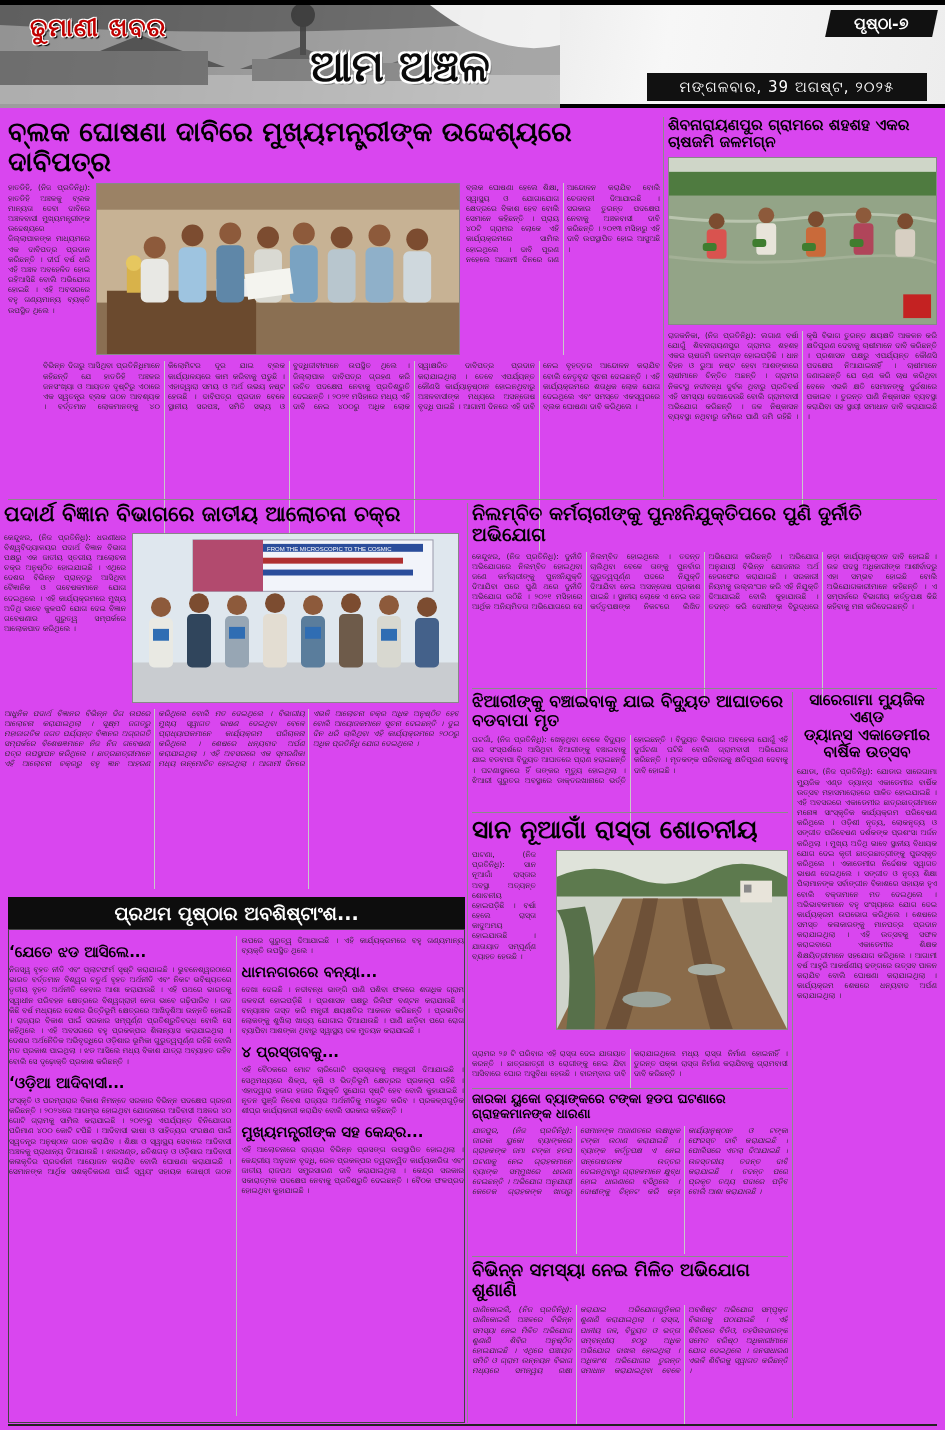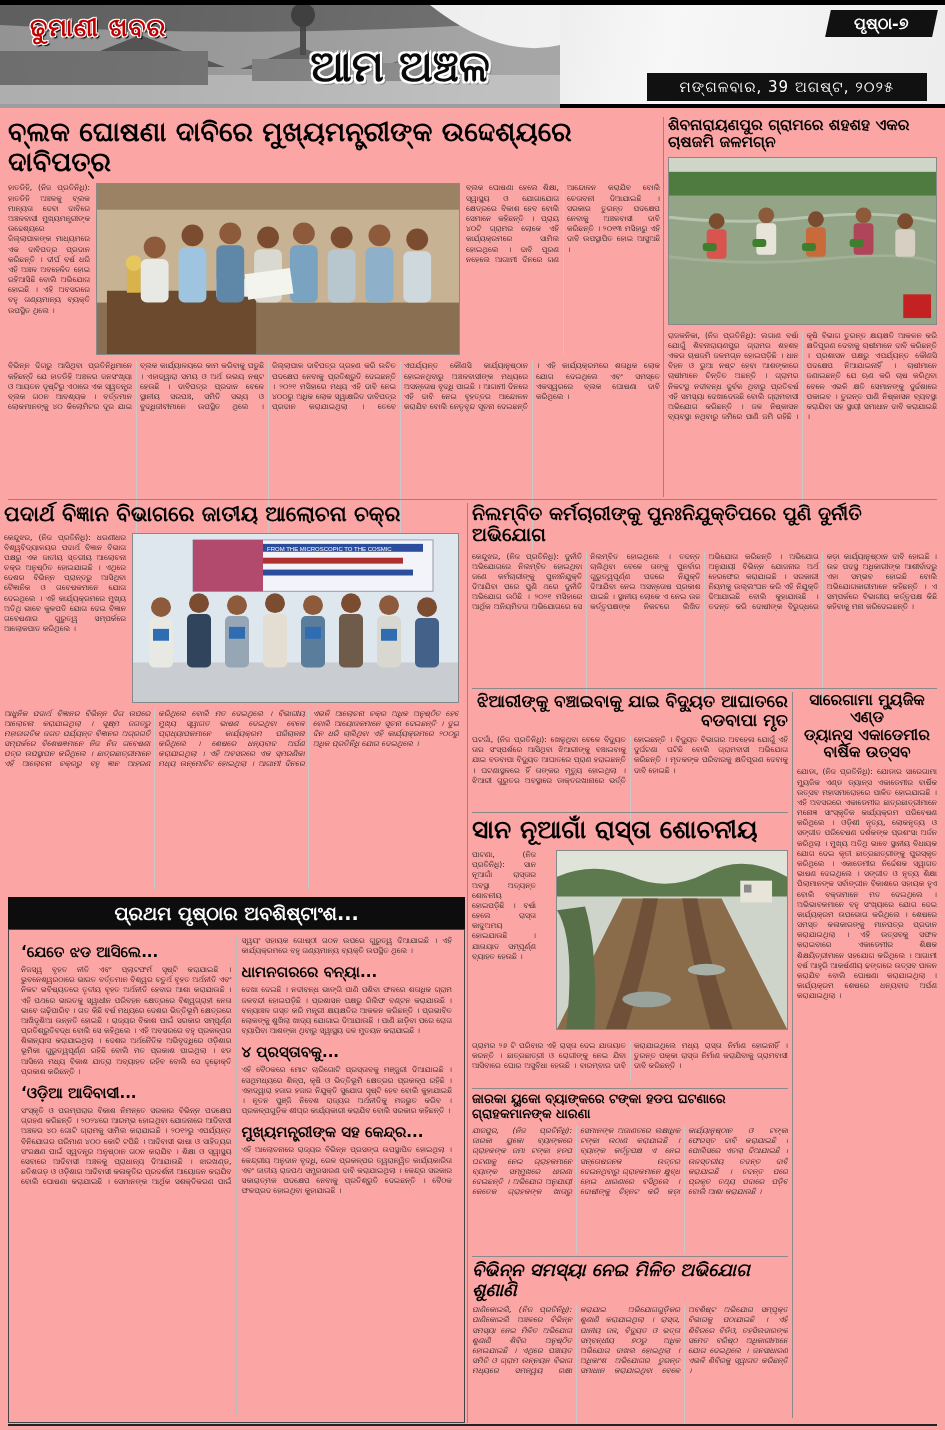--- a/index.html
+++ b/index.html
@@ -1,19 +1,19 @@
 <!DOCTYPE html>
 <html><head>
 <meta charset="utf-8">
 <style>
   * { margin:0; padding:0; box-sizing:border-box; }
   html,body { background:#e8e8e8; }
   .page {
     position:relative; width:945px; height:1430px; margin:0 auto;
-    background:#fca5a5; overflow:hidden;
+    background:#d946ef; overflow:hidden;
     font-family:"DejaVu Sans","Liberation Sans",sans-serif; color:#1a1a1a;
   }
   
   .masthead {
     position:absolute; left:0; top:0; width:945px; height:108px;
     background:linear-gradient(100deg,#6e6e6e 0%,#8a8a8a 18%,#b5b5b5 34%,#e9e9e9 52%,#f7f7f7 70%,#ededed 100%);
     border-top:5px solid #000; border-bottom:4px solid #000;
   }
   .mast-scene { position:absolute; left:0; top:0; width:560px; height:103px; opacity:.85; }
   .nameplate {
@@ -36,33 +36,33 @@
     position:absolute; right:18px; top:68px; width:280px; background:#111; color:#fff;
     font-size:15px; text-align:center; padding:5px 0; letter-spacing:1px;
   }
   
   .art { position:absolute; }
   .hl { font-weight:bold; color:#000; line-height:1.12; }
   .body {
     font-size:7.6px; line-height:1.34; text-align:justify; color:#222;
     column-gap:8px; column-rule:1px solid #c9c9c9; overflow:hidden; height:100%;
   }
-  .cols2{ column-count:2; } .cols3{ column-count:3;font-style:italic; } .cols4{ column-count:4; } .cols5{ column-count:5; }
+  .cols2{ column-count:2; } .cols3{ column-count:3;font-style:italic; } .cols4{ column-count:4; } .cols5{ column-count:5;margin-left:35px; }
   .vline { position:absolute; width:1px; background:#8a8a8a; }
   .hline { position:absolute; height:1px; background:#8a8a8a; }
   .photo { display:block; width:100%; height:100%; }
   .subhead { font-size:15px; font-weight:bold; margin:6px 0 3px; color:#000; }
   
   .rem-bar {
     position:absolute; left:8px; top:897px; width:457px; height:32px; background:#0d0d0d;
     color:#fff; font-size:19px; font-weight:bold; text-align:center; line-height:32px;
   }
   .rem-box {
     position:absolute; left:8px; top:929px; width:457px; height:494px;
-    border:1px solid #444; padding:6px 12px; overflow:hidden;
+    border:1px solid #444; padding:6px 0; overflow:hidden;
   }
   .rem-cols { column-count:2; column-gap:10px; column-rule:1px solid #bbb; height:100%;
     font-size:7.6px; line-height:1.34; text-align:justify; color:#222; }
   .bottom-rule { position:absolute; left:8px; bottom:4px; width:929px; height:2px; background:#222; }
 </style>
 </head>
 <body>
 
 <div class="page">
 
@@ -212,21 +212,21 @@
   <div class="vline" style="left:467px; top:503px; height:920px;"></div>
 
   <div class="art" style="left:472px; top:503px; width:465px; height:182px;">
     <div class="hl" style="font-size:19px;">ନିଲମ୍ବିତ କର୍ମଚାରୀଙ୍କୁ ପୁନଃନିଯୁକ୍ତିପରେ ପୁଣି ଦୁର୍ନୀତି ଅଭିଯୋଗ</div>
     <div class="body cols4" style="margin-top:6px; height:148px;">କେନ୍ଦୁଝର, (ନିଜ ପ୍ରତିନିଧି): ଦୁର୍ନୀତି ଅଭିଯୋଗରେ ନିଲମ୍ବିତ ହୋଇଥିବା ଜଣେ କର୍ମଚାରୀଙ୍କୁ ପୁନଃନିଯୁକ୍ତି ଦିଆଯିବା ପରେ ପୁଣି ଥରେ ଦୁର୍ନୀତି ଅଭିଯୋଗ ଉଠିଛି । ୨୦୨୧ ମସିହାରେ ଆର୍ଥିକ ଅନିୟମିତତା ଅଭିଯୋଗରେ ସେ ନିଲମ୍ବିତ ହୋଇଥିଲେ । ତଦନ୍ତ ଚାଲିଥିବା ବେଳେ ତାଙ୍କୁ ପୁନର୍ବାର ଗୁରୁତ୍ୱପୂର୍ଣ୍ଣ ପଦରେ ନିଯୁକ୍ତି ଦିଆଯିବା ନେଇ ଅସନ୍ତୋଷ ପ୍ରକାଶ ପାଇଛି । ସ୍ଥାନୀୟ ଲୋକେ ଏ ନେଇ ଉଚ୍ଚ କର୍ତ୍ତୃପକ୍ଷଙ୍କ ନିକଟରେ ଲିଖିତ ଅଭିଯୋଗ କରିଛନ୍ତି । ଅଭିଯୋଗ ଅନୁଯାୟୀ ବିଭିନ୍ନ ଯୋଜନାର ଅର୍ଥ ହେରଫେର କରାଯାଇଛି । ସରକାରୀ ନିୟମକୁ ଉଲ୍ଲଂଘନ କରି ଏହି ନିଯୁକ୍ତି ଦିଆଯାଇଛି ବୋଲି କୁହାଯାଉଛି । ତଦନ୍ତ କରି ଦୋଷୀଙ୍କ ବିରୁଦ୍ଧରେ କଡ଼ା କାର୍ଯ୍ୟାନୁଷ୍ଠାନ ଦାବି ହୋଇଛି । ଉଚ୍ଚ ପଦସ୍ଥ ଅଧିକାରୀଙ୍କ ଆଶୀର୍ବାଦରୁ ଏହା ସମ୍ଭବ ହୋଇଛି ବୋଲି ଅଭିଯୋଗକାରୀମାନେ କହିଛନ୍ତି । ଏ ସମ୍ପର୍କରେ ବିଭାଗୀୟ କର୍ତ୍ତୃପକ୍ଷ କିଛି କହିବାକୁ ମନା କରିଦେଇଛନ୍ତି ।</div>
   </div>
 
   <div class="hline" style="left:472px; top:688px; width:465px;"></div>
 
   <div class="art" style="left:472px; top:692px; width:316px; height:118px;">
-    <div class="hl" style="font-size:17px;text-align:right;">ଝିଆରୀଙ୍କୁ ବଞ୍ଚାଇବାକୁ ଯାଇ ବିଦ୍ୟୁତ ଆଘାତରେ ବଡବାପା ମୃତ</div>
+    <div class="hl" style="font-size:17px;">ଝିଆରୀଙ୍କୁ ବଞ୍ଚାଇବାକୁ ଯାଇ ବିଦ୍ୟୁତ ଆଘାତରେ ବଡବାପା ମୃତ</div>
     <div class="body cols2" style="margin-top:5px; height:88px;">ଘଟଗାଁ, (ନିଜ ପ୍ରତିନିଧି): ଖେଳୁଥିବା ବେଳେ ବିଦ୍ୟୁତ ତାର ସଂସ୍ପର୍ଶରେ ଆସିଥିବା ଝିଆରୀଙ୍କୁ ବଞ୍ଚାଇବାକୁ ଯାଇ ବଡବାପା ବିଦ୍ୟୁତ ଆଘାତରେ ପ୍ରାଣ ହରାଇଛନ୍ତି । ଘଟଣାସ୍ଥଳରେ ହିଁ ତାଙ୍କର ମୃତ୍ୟୁ ହୋଇଥିଲା । ଝିଆରୀ ଗୁରୁତର ଅବସ୍ଥାରେ ଡାକ୍ତରଖାନାରେ ଭର୍ତ୍ତି ହୋଇଛନ୍ତି । ବିଦ୍ୟୁତ ବିଭାଗର ଅବହେଳା ଯୋଗୁଁ ଏହି ଦୁର୍ଘଟଣା ଘଟିଛି ବୋଲି ଗ୍ରାମବାସୀ ଅଭିଯୋଗ କରିଛନ୍ତି । ମୃତକଙ୍କ ପରିବାରକୁ କ୍ଷତିପୂରଣ ଦେବାକୁ ଦାବି ହୋଇଛି ।</div>
   </div>
 
   <div class="vline" style="left:792px; top:692px; height:726px;"></div>
 
   <div class="art" style="left:797px; top:692px; width:140px; height:726px;">
     <div class="hl" style="font-size:15.5px; text-align:center;">
       <div>ସାରେଗାମା ମ୍ୟୁଜିକ ଏଣ୍ଡ</div>
       <div>ଡ୍ୟାନ୍ସ ଏକାଡେମୀର</div>
       <div>ବାର୍ଷିକ ଉତ୍ସବ</div>
@@ -249,34 +249,34 @@
           <rect x="200" y="34" width="8" height="8" fill="#8a8a8a"></rect>
           <path d="M0,180 L70,48 H176 L246,180 Z" fill="#8a6b4a"></path>
           <path d="M92,48 q-16,70 -40,132 h22 q22,-66 34,-132 z" fill="#6e5138"></path>
           <path d="M150,48 q14,70 38,132 h-24 q-20,-66 -30,-132 z" fill="#6e5138"></path>
           <ellipse cx="96" cy="150" rx="26" ry="8" fill="#9aa39b"></ellipse>
           <ellipse cx="160" cy="120" rx="20" ry="6" fill="#a8b0a6"></ellipse>
           <path d="M0,60 q20,30 10,120 h30 q4,-80 -10,-124 z" fill="#57704a"></path>
         </svg>
       </div>
     </div>
-    <div class="body cols2" style="margin-top:11px; height:40px;">ଗ୍ରାମର ୨୬ ଟି ପରିବାର ଏହି ରାସ୍ତା ଦେଇ ଯାତାୟାତ କରନ୍ତି । ଛାତ୍ରଛାତ୍ରୀ ଓ ରୋଗୀଙ୍କୁ ନେଇ ଯିବା ଆସିବାରେ ଘୋର ଅସୁବିଧା ହେଉଛି । ବାରମ୍ବାର ଦାବି କରାଯାଇଥିଲେ ମଧ୍ୟ ରାସ୍ତା ନିର୍ମାଣ ହୋଇନାହିଁ । ତୁରନ୍ତ ପକ୍କା ରାସ୍ତା ନିର୍ମାଣ କରାଯିବାକୁ ଗ୍ରାମବାସୀ ଦାବି କରିଛନ୍ତି ।</div>
+    <div class="body cols2" style="margin-top:19px; height:40px;">ଗ୍ରାମର ୨୬ ଟି ପରିବାର ଏହି ରାସ୍ତା ଦେଇ ଯାତାୟାତ କରନ୍ତି । ଛାତ୍ରଛାତ୍ରୀ ଓ ରୋଗୀଙ୍କୁ ନେଇ ଯିବା ଆସିବାରେ ଘୋର ଅସୁବିଧା ହେଉଛି । ବାରମ୍ବାର ଦାବି କରାଯାଇଥିଲେ ମଧ୍ୟ ରାସ୍ତା ନିର୍ମାଣ ହୋଇନାହିଁ । ତୁରନ୍ତ ପକ୍କା ରାସ୍ତା ନିର୍ମାଣ କରାଯିବାକୁ ଗ୍ରାମବାସୀ ଦାବି କରିଛନ୍ତି ।</div>
   </div>
 
   <div class="hline" style="left:472px; top:1088px; width:316px;"></div>
 
   <div class="art" style="left:472px; top:1092px; width:316px; height:160px;">
     <div class="hl" style="font-size:13px;">ଜାରକା ୟୁକୋ ବ୍ୟାଙ୍କରେ ଟଙ୍କା ହଡପ ଘଟଣାରେ ଗ୍ରାହକମାନଙ୍କ ଧାରଣା</div>
     <div class="body cols3" style="margin-top:5px; height:128px;">ଯାଜପୁର, (ନିଜ ପ୍ରତିନିଧି): ଜାରକା ୟୁକୋ ବ୍ୟାଙ୍କରେ ଗ୍ରାହକଙ୍କ ଜମା ଟଙ୍କା ହଡପ ଘଟଣାକୁ ନେଇ ଗ୍ରାହକମାନେ ବ୍ୟାଙ୍କ ସମ୍ମୁଖରେ ଧାରଣା ଦେଇଛନ୍ତି । ଅଭିଯୋଗ ଅନୁଯାୟୀ କେତେକ ଗ୍ରାହକଙ୍କ ଖାତାରୁ ସେମାନଙ୍କ ଅଜାଣତରେ ଲକ୍ଷାଧିକ ଟଙ୍କା ଉଠାଣ କରାଯାଇଛି । ବ୍ୟାଙ୍କ କର୍ତ୍ତୃପକ୍ଷ ଏ ନେଇ ସନ୍ତୋଷଜନକ ଉତ୍ତର ଦେଇନଥିବାରୁ ଗ୍ରାହକମାନେ କ୍ଷୁବ୍ଧ ହୋଇ ଧାରଣାରେ ବସିଥିଲେ । ଦୋଷୀଙ୍କୁ ଚିହ୍ନଟ କରି କଡ଼ା କାର୍ଯ୍ୟାନୁଷ୍ଠାନ ଓ ଟଙ୍କା ଫେରସ୍ତ ଦାବି କରାଯାଇଛି । ପୋଲିସରେ ଏତଲା ଦିଆଯାଇଛି । ଉଚ୍ଚସ୍ତରୀୟ ତଦନ୍ତ ଦାବି କରାଯାଇଛି । ତଦନ୍ତ ପରେ ପ୍ରକୃତ ତଥ୍ୟ ପଦାରେ ପଡ଼ିବ ବୋଲି ଆଶା କରାଯାଉଛି ।</div>
   </div>
 
   <div class="hline" style="left:472px; top:1256px; width:316px;"></div>
 
   <div class="art" style="left:472px; top:1260px; width:316px; height:158px;">
-    <div class="hl" style="font-size:18px;font-style:italic;">ବିଭିନ୍ନ ସମସ୍ୟା ନେଇ ମିଳିତ ଅଭିଯୋଗ ଶୁଣାଣି</div>
+    <div class="hl" style="font-size:18px;">ବିଭିନ୍ନ ସମସ୍ୟା ନେଇ ମିଳିତ ଅଭିଯୋଗ ଶୁଣାଣି</div>
     <div class="body cols3" style="margin-top:5px; height:120px;">ପାଣିକୋଇଲି, (ନିଜ ପ୍ରତିନିଧି): ପାଣିକୋଇଲି ଅଞ୍ଚଳରେ ବିଭିନ୍ନ ସମସ୍ୟା ନେଇ ମିଳିତ ଅଭିଯୋଗ ଶୁଣାଣି ଶିବିର ଅନୁଷ୍ଠିତ ହୋଇଯାଇଛି । ଏଥିରେ ପଞ୍ଚାୟତ ସମିତି ଓ ଗ୍ରାମ ଉନ୍ନୟନ ବିଭାଗ ମଧ୍ୟରେ ସମନ୍ୱୟ ରକ୍ଷା କରାଯାଇ ଅଭିଯୋଗଗୁଡ଼ିକର ଶୁଣାଣି କରାଯାଇଥିଲା । ରାସ୍ତା, ପାନୀୟ ଜଳ, ବିଦ୍ୟୁତ ଓ ଭତ୍ତା ସମ୍ବନ୍ଧୀୟ ୭୦ରୁ ଅଧିକ ଅଭିଯୋଗ ଦାଖଲ ହୋଇଥିଲା । ଅଧିକାଂଶ ଅଭିଯୋଗର ତୁରନ୍ତ ସମାଧାନ କରାଯାଇଥିବା ବେଳେ ଅବଶିଷ୍ଟ ଅଭିଯୋଗ ସମ୍ପୃକ୍ତ ବିଭାଗକୁ ପଠାଯାଇଛି । ଏହି ଶିବିରରେ ବିଡିଓ, ତହସିଲଦାରଙ୍କ ସମେତ ବରିଷ୍ଠ ଅଧିକାରୀମାନେ ଯୋଗ ଦେଇଥିଲେ । ଜନସାଧାରଣ ଏଭଳି ଶିବିରକୁ ସ୍ୱାଗତ କରିଛନ୍ତି ।</div>
   </div>
 
   <div class="rem-bar">ପ୍ରଥମ ପୃଷ୍ଠାର ଅବଶିଷ୍ଟାଂଶ...</div>
   <div class="rem-box">
     <div class="rem-cols">
       <div class="subhead">‘ଯେତେ ଝଡ ଆସିଲେ...</div>
       <div>ନିଜସ୍ୱ ବୃହତ ନୀତି ଏବଂ ପ୍ଲାଟଫର୍ମ ସୃଷ୍ଟି କରାଯାଇଛି । ଭୁବନେଶ୍ୱରଠାରେ ଭାରତ ବର୍ତ୍ତମାନ ବିଶ୍ୱର ଚତୁର୍ଥ ବୃହତ ଅର୍ଥନୀତି ଏବଂ ନିକଟ ଭବିଷ୍ୟତରେ ତୃତୀୟ ବୃହତ ଅର୍ଥନୀତି ହେବାର ଆଶା କରାଯାଉଛି । ଏହି ପଥରେ ଭାରତକୁ ସ୍ୱାଧୀନ ପରିବହନ କ୍ଷେତ୍ରରେ ବିଶ୍ୱଗ୍ରାହୀ ନେତା ଭାବେ ଗଢ଼ିପାରିବ । ଗତ କିଛି ବର୍ଷ ମଧ୍ୟରେ ଦେଶର ଭିତ୍ତିଭୂମି କ୍ଷେତ୍ରରେ ଆଖିଦୃଶିଆ ଉନ୍ନତି ହୋଇଛି । ରାଜ୍ୟର ବିକାଶ ପାଇଁ ସରକାର ସମ୍ପୂର୍ଣ୍ଣ ପ୍ରତିଶ୍ରୁତିବଦ୍ଧ ବୋଲି ସେ କହିଥିଲେ । ଏହି ଅବସରରେ ବହୁ ପ୍ରକଳ୍ପର ଶିଳାନ୍ୟାସ କରାଯାଇଥିଲା । ଦେଶର ଅର୍ଥନୈତିକ ଅଭିବୃଦ୍ଧିରେ ଓଡ଼ିଶାର ଭୂମିକା ଗୁରୁତ୍ୱପୂର୍ଣ୍ଣ ରହିଛି ବୋଲି ମତ ପ୍ରକାଶ ପାଇଥିଲା । ଝଡ ଆସିଲେ ମଧ୍ୟ ବିକାଶ ଯାତ୍ରା ଅବ୍ୟାହତ ରହିବ ବୋଲି ସେ ଦୃଢ଼ୋକ୍ତି ପ୍ରକାଶ କରିଛନ୍ତି ।</div>
       <div class="subhead">‘ଓଡ଼ିଆ ଆଦିବାସୀ...</div>
       <div>ସଂସ୍କୃତି ଓ ପରମ୍ପରାର ବିକାଶ ନିମନ୍ତେ ସରକାର ବିଭିନ୍ନ ପଦକ୍ଷେପ ଗ୍ରହଣ କରିଛନ୍ତି । ୨୦୨୪ରେ ଆରମ୍ଭ ହୋଇଥିବା ଯୋଜନାରେ ଆଦିବାସୀ ଅଞ୍ଚଳର ୪୦ ଗୋଟି ଗ୍ରାମକୁ ସାମିଲ କରାଯାଇଛି । ୨୦୧୨ରୁ ଏପର୍ଯ୍ୟନ୍ତ ବିନିଯୋଗର ପରିମାଣ ୪୦୦ କୋଟି ଟପିଛି । ଆଦିବାସୀ ଭାଷା ଓ ସାହିତ୍ୟର ସଂରକ୍ଷଣ ପାଇଁ ସ୍ୱତନ୍ତ୍ର ଅନୁଷ୍ଠାନ ଗଠନ କରାଯିବ । ଶିକ୍ଷା ଓ ସ୍ୱାସ୍ଥ୍ୟ ସେବାରେ ଆଦିବାସୀ ଅଞ୍ଚଳକୁ ପ୍ରାଧାନ୍ୟ ଦିଆଯାଉଛି । ଝାରଖଣ୍ଡ, ଛତିଶଗଡ଼ ଓ ଓଡ଼ିଶାର ଆଦିବାସୀ କଳାକୃତିର ପ୍ରଦର୍ଶନୀ ଆୟୋଜନ କରାଯିବ ବୋଲି ଘୋଷଣା କରାଯାଇଛି । ସେମାନଙ୍କ ଆର୍ଥିକ ସଶକ୍ତିକରଣ ପାଇଁ ସ୍ୱୟଂ ସହାୟକ ଗୋଷ୍ଠୀ ଗଠନ ଉପରେ ଗୁରୁତ୍ୱ ଦିଆଯାଇଛି । ଏହି କାର୍ଯ୍ୟକ୍ରମରେ ବହୁ ଗଣ୍ୟମାନ୍ୟ ବ୍ୟକ୍ତି ଉପସ୍ଥିତ ଥିଲେ ।</div>

